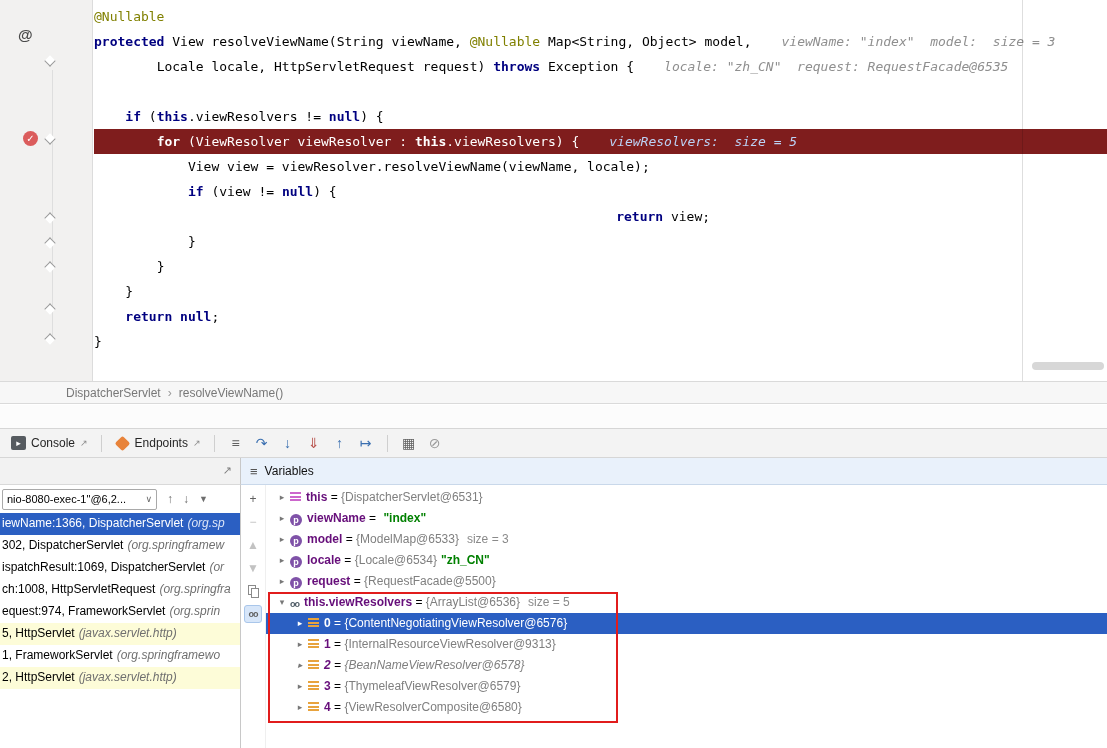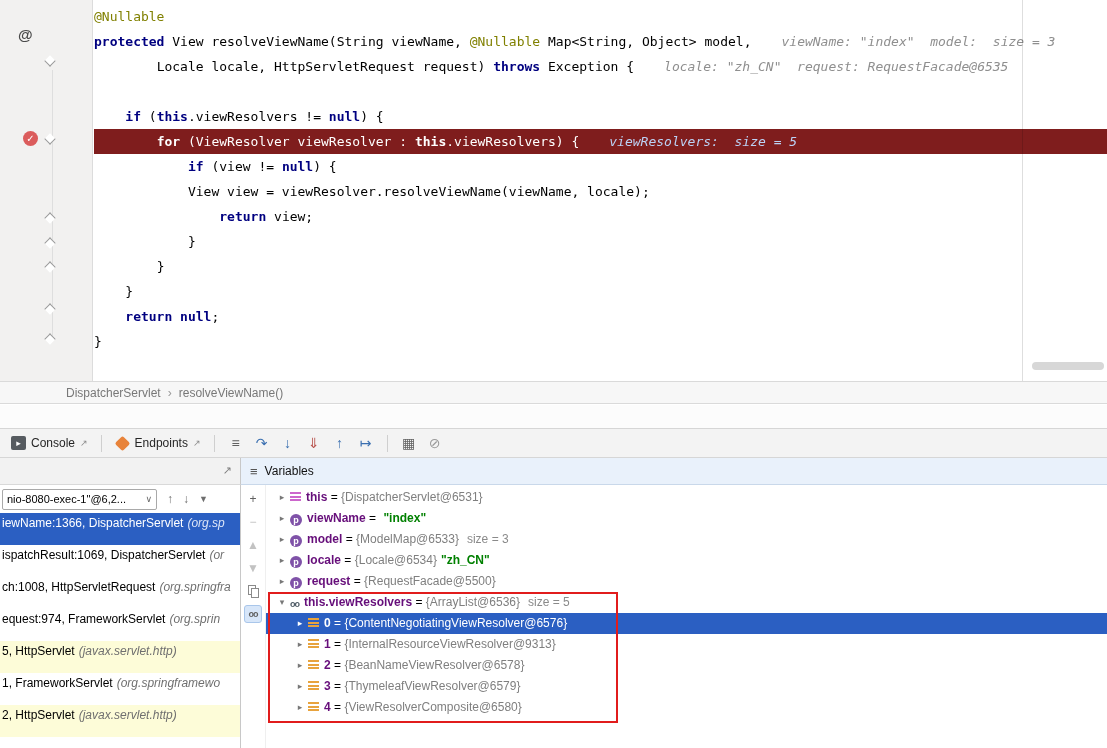--- a/index.html
+++ b/index.html
@@ -54,21 +54,21 @@
   .vh-menu{font-size:13px;color:#555}
 
   
   .frames{position:absolute;left:0;top:485px;width:241px;height:263px;background:#fff;border-right:1px solid #C8C8C8;overflow:hidden}
   .thread-row{height:28px;display:flex;align-items:center;padding:0 6px 0 2px}
   .thread-dd{width:155px;height:21px;border:1px solid #A9A9A9;border-radius:2px;background:#fff;display:flex;align-items:center;
              padding:0 4px;font-size:11px;white-space:nowrap;overflow:hidden}
   .thread-dd .caret{margin-left:auto;font-size:9px;color:#666}
   .nav-ic{margin-left:10px;font-size:12px;color:#6E6E6E}
   .frames-list{position:absolute;left:0;top:28px;right:0;bottom:0}
-  .frame-row{height:32px;line-height:21.3px;white-space:nowrap;overflow:hidden;padding-left:2px;font-size:12px;color:#000}
+  .frame-row{height:22px;line-height:21.3px;white-space:nowrap;overflow:hidden;padding-left:2px;font-size:12px;color:#000}
   .frame-row .pkg{font-style:italic;color:#6F6F6F;margin-left:4px}
   .frame-row.lib{background:#FDFCD8}
   .frame-row.selected{background:#2B5FC2;color:#fff}
   .frame-row.selected .pkg{color:#DCE6F8}
 
   
   .watch-bar{position:absolute;left:241px;top:485px;width:25px;height:263px;background:#fff;display:flex;flex-direction:column;
              align-items:center;padding-top:5px;gap:5px;border-right:1px solid #EFEFEF}
   .wt-icon{width:18px;height:18px;display:flex;align-items:center;justify-content:center;font-size:12px;color:#5F5F5F;border-radius:3px}
   .wt-icon.disabled{color:#C2C2C2}
@@ -115,23 +115,23 @@
       <div class="fold up" style="left:46px;top:305px"></div>
       <div class="fold up" style="left:46px;top:335px"></div>
     </div>
     <div class="code-area" id="code-area">
         <div class="code-line" style="padding-left: 0px;"><span class="tk-ann">@Nullable</span></div>
         <div class="code-line" style="padding-left: 0px;"><span class="tk-kw">protected</span><span class="tk-pl"> View resolveViewName(String viewName, </span><span class="tk-ann">@Nullable</span><span class="tk-pl"> Map&lt;String, Object&gt; model,</span><span class="hint">viewName: "index"  model:  size = 3</span></div>
         <div class="code-line" style="padding-left: 62.64px;"><span class="tk-pl">Locale locale, HttpServletRequest request) </span><span class="tk-kw">throws</span><span class="tk-pl"> Exception {</span><span class="hint">locale: "zh_CN"  request: RequestFacade@6535</span></div>
         <div class="code-line" style="padding-left: 0px;"></div>
         <div class="code-line" style="padding-left: 31.32px;"><span class="tk-kw">if</span><span class="tk-pl"> (</span><span class="tk-kw">this</span><span class="tk-pl">.viewResolvers != </span><span class="tk-kw">null</span><span class="tk-pl">) {</span></div>
         <div class="code-line hl" style="padding-left: 62.64px;"><span class="tk-kw">for</span><span class="tk-pl"> (ViewResolver viewResolver : </span><span class="tk-kw">this</span><span class="tk-pl">.viewResolvers) {</span><span class="hint">viewResolvers:  size = 5</span></div>
+        <div class="code-line" style="padding-left: 93.96px;"><span class="tk-pl">View view = viewResolver.resolveViewName(viewName, locale);</span></div>
         <div class="code-line" style="padding-left: 93.96px;"><span class="tk-kw">if</span><span class="tk-pl"> (view != </span><span class="tk-kw">null</span><span class="tk-pl">) {</span></div>
-        <div class="code-line" style="padding-left: 93.96px;"><span class="tk-pl">View view = viewResolver.resolveViewName(viewName, locale);</span></div>
-        <div class="code-line" style="padding-left: 125.28px;"><span class="tk-kw">return</span><span class="tk-pl"> view;</span></div>
+        <div class="code-line" style="padding-left: 125.28px; text-align: center;"><span class="tk-kw">return</span><span class="tk-pl"> view;</span></div>
         <div class="code-line" style="padding-left: 93.96px;"><span class="tk-pl">}</span></div>
         <div class="code-line" style="padding-left: 62.64px;"><span class="tk-pl">}</span></div>
         <div class="code-line" style="padding-left: 31.32px;"><span class="tk-pl">}</span></div>
         <div class="code-line" style="padding-left: 31.32px;"><span class="tk-kw">return</span><span class="tk-pl"> </span><span class="tk-kw">null</span><span class="tk-pl">;</span></div>
         <div class="code-line" style="padding-left: 0px;"><span class="tk-pl">}</span></div>
       </div>
     <div class="margin-line"></div>
     <div class="hscroll"></div>
   </div>
 
@@ -181,20 +181,21 @@
       <div class="thread-dd">
         <span>nio-8080-exec-1"@6,2...</span>
         <span class="caret">∨</span>
       </div>
       <span class="nav-ic">↑</span>
       <span class="nav-ic">↓</span>
       <span class="nav-ic" style="font-size:9px">▼</span>
     </div>
     <div class="frames-list" id="frames-list">
         <div class="frame-row selected"><span>iewName:1366, DispatcherServlet</span><span class="pkg">(org.sp</span></div>
+        <div class="frame-row"><span>302, DispatcherServlet</span><span class="pkg">(org.springframew</span></div>
         <div class="frame-row"><span>ispatchResult:1069, DispatcherServlet</span><span class="pkg">(or</span></div>
         <div class="frame-row"><span>ch:1008, HttpServletRequest</span><span class="pkg">(org.springfra</span></div>
         <div class="frame-row"><span>equest:974, FrameworkServlet</span><span class="pkg">(org.sprin</span></div>
         <div class="frame-row lib"><span>5, HttpServlet</span><span class="pkg">(javax.servlet.http)</span></div>
         <div class="frame-row"><span>1, FrameworkServlet</span><span class="pkg">(org.springframewo</span></div>
         <div class="frame-row lib"><span>2, HttpServlet</span><span class="pkg">(javax.servlet.http)</span></div>
       </div>
   </div>
 
   <div class="watch-bar" id="watch-toolbar">
@@ -211,20 +212,20 @@
 
   <div class="vars" id="vars-list">
       <div class="var-row" style="padding-left: 10px;"><span class="chev">▸</span><span class="vi vi-bars vi-value"></span><span class="vname">this</span><span class="veq"> = </span><span class="vref">{DispatcherServlet@6531}</span></div>
       <div class="var-row" style="padding-left: 10px;"><span class="chev">▸</span><span class="vi vi-param">p</span><span class="vname">viewName</span><span class="veq"> = </span><span class="vstr">"index"</span></div>
       <div class="var-row" style="padding-left: 10px;"><span class="chev">▸</span><span class="vi vi-param">p</span><span class="vname">model</span><span class="veq"> = </span><span class="vref">{ModelMap@6533}</span><span class="vsize">size = 3</span></div>
       <div class="var-row" style="padding-left: 10px;"><span class="chev">▸</span><span class="vi vi-param">p</span><span class="vname">locale</span><span class="veq"> = </span><span class="vref">{Locale@6534}</span><span class="vstr">"zh_CN"</span></div>
       <div class="var-row" style="padding-left: 10px;"><span class="chev">▸</span><span class="vi vi-param">p</span><span class="vname">request</span><span class="veq"> = </span><span class="vref">{RequestFacade@5500}</span></div>
       <div class="var-row" style="padding-left: 10px;"><span class="chev">▾</span><span class="vi vi-watch">oo</span><span class="vname">this.viewResolvers</span><span class="veq"> = </span><span class="vref">{ArrayList@6536}</span><span class="vsize">size = 5</span></div>
       <div class="var-row selected" style="padding-left: 28px;"><span class="chev">▸</span><span class="vi vi-bars vi-item"></span><span class="vname">0</span><span class="veq"> = </span><span class="vref">{ContentNegotiatingViewResolver@6576}</span></div>
       <div class="var-row" style="padding-left: 28px;"><span class="chev">▸</span><span class="vi vi-bars vi-item"></span><span class="vname">1</span><span class="veq"> = </span><span class="vref">{InternalResourceViewResolver@9313}</span></div>
-      <div class="var-row" style="padding-left: 28px;"><span class="chev">▸</span><span class="vi vi-bars vi-item"></span><span class="vname">2</span><span class="veq"> = </span><span class="vref">{BeanNameViewResolver@6578}</span></div>
+      <div class="var-row" style="padding-left: 28px; font-style: italic;"><span class="chev">▸</span><span class="vi vi-bars vi-item"></span><span class="vname">2</span><span class="veq"> = </span><span class="vref">{BeanNameViewResolver@6578}</span></div>
       <div class="var-row" style="padding-left: 28px;"><span class="chev">▸</span><span class="vi vi-bars vi-item"></span><span class="vname">3</span><span class="veq"> = </span><span class="vref">{ThymeleafViewResolver@6579}</span></div>
       <div class="var-row" style="padding-left: 28px;"><span class="chev">▸</span><span class="vi vi-bars vi-item"></span><span class="vname">4</span><span class="veq"> = </span><span class="vref">{ViewResolverComposite@6580}</span></div>
     </div>
 
   <div class="red-annot"></div>
 
 </div>
 
 </body></html>

